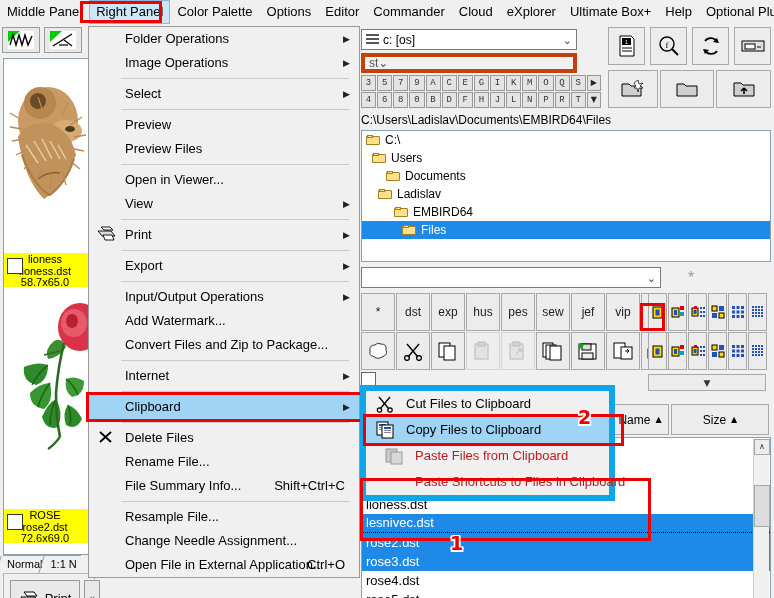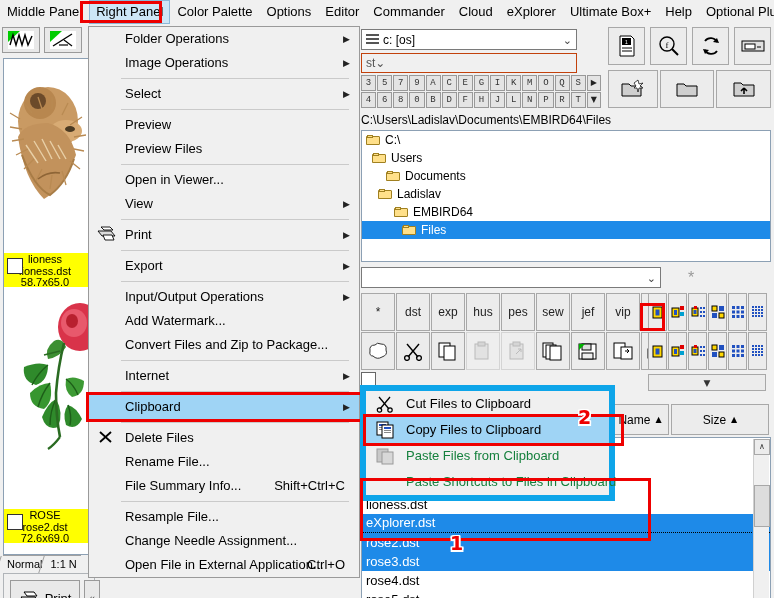--- a/index.html
+++ b/index.html
@@ -103,21 +103,21 @@
   #drive-combo{position:absolute;left:3px;top:5px;width:216px;height:21px;padding-left:4px;}
   #drive-icon{
     width:13px;height:11px;margin-right:4px;flex:none;
     background:
       linear-gradient(#555,#555) 0 0/13px 2px no-repeat,
       linear-gradient(#555,#555) 0 4px/13px 2px no-repeat,
       linear-gradient(#555,#555) 0 8px/13px 2px no-repeat;
   }
   #filter-combo{
     position:absolute;left:3px;top:29px;width:216px;height:20px;
-    background:#f0f0f0;border:1px solid #c2410c;box-sizing:border-box;
+    background:#f0f0f0;border:4px solid #c2410c;box-sizing:border-box;
     padding-left:4px;font-size:12px;color:#555;display:flex;align-items:center;
     position:absolute;
   }
   #alpha-grid{
     position:absolute;left:3px;top:51px;width:240px;height:34px;
   }
   .alpha-row{display:flex;gap:1px;height:16px;margin-bottom:1px;}
   .alpha-btn{
     width:16px;height:16px;background:#e4e4e4;border:1px solid #999;
     box-sizing:border-box;font-size:9px;line-height:14px;text-align:center;
@@ -246,21 +246,21 @@
   
   #submenu{
     position:absolute;left:360px;top:385px;width:255px;
     background:#f0f0f0;border:6px solid #0ea5e9;box-sizing:border-box;z-index:70;
   }
   .smi{
     height:26px;line-height:26px;font-size:13px;padding-left:40px;
     white-space:nowrap;position:relative;color:#000;
   }
   .smi.hl{background:#9fd4f5;}
-  .smi.disabled{color:#15803d;}
+  .smi.disabled{color:#b91c1c;margin-left:9px;}
   .smi .smi-ico{position:absolute;left:10px;top:4px;width:20px;height:18px;}
   #copy-hl{
     position:absolute;left:-3px;top:-3px;width:261px;height:32px;
     border:3px solid #ee0000;box-sizing:border-box;pointer-events:none;
   }
   .callout{
     position:absolute;font-family:"DejaVu Sans",sans-serif;font-weight:bold;
     font-size:19px;color:#ee0000;
     text-shadow:-1.5px -1.5px 0 #fff,1.5px -1.5px 0 #fff,-1.5px 1.5px 0 #fff,1.5px 1.5px 0 #fff,
                  0 -1.5px 0 #fff,0 1.5px 0 #fff,-1.5px 0 0 #fff,1.5px 0 0 #fff;
@@ -780,21 +780,21 @@
       <span>Size</span>
       <span class="gl" style="font-size:8px">▲</span>
     </div>
   </div>
 
   <div id="filelist">
     <div class="file-row">edera2.dst</div>
     <div class="file-row">edera3.dst</div>
     <div class="file-row">hair.dst</div>
     <div class="file-row">lioness.dst</div>
-    <div class="file-row sel dotted">eXplorer.dst</div>
+    <div class="file-row sel dotted">lesnivec.dst</div>
     <div class="file-row sel">rose2.dst</div>
     <div class="file-row sel">rose3.dst</div>
     <div class="file-row">rose4.dst</div>
     <div class="file-row">rose5.dst</div>
 
     <div id="fl-scroll">
       <div class="sc-arrow gl">∧</div>
       <div id="sc-thumb"></div>
 
     </div>

